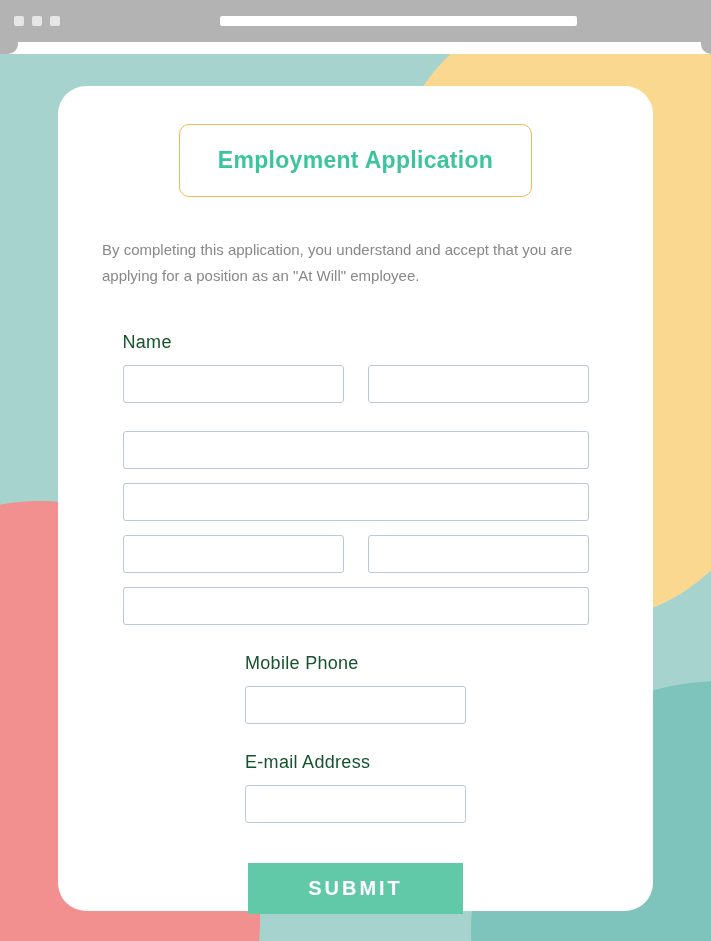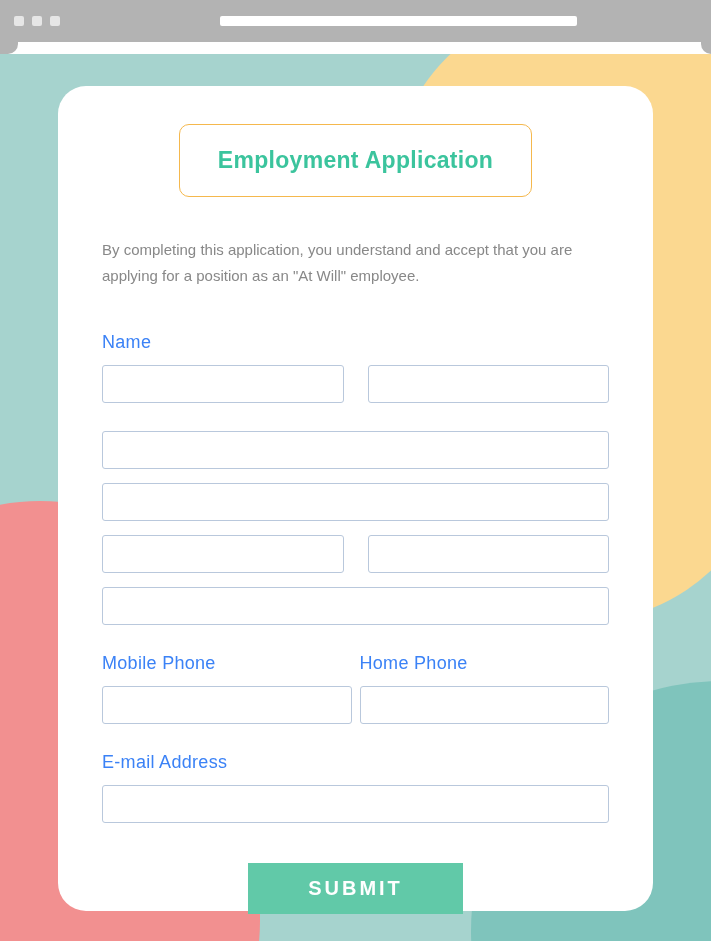--- a/index.html
+++ b/index.html
@@ -1,15 +1,15 @@
 <!DOCTYPE html>
 <html><head>
   <meta charset="utf-8">
   <style>
-    * { box-sizing: border-box; margin: 0; padding: 0; }
+    * { box-sizing: border-box; margin: 0; padding: 0; align-items: center; }
     body {
       font-family: -apple-system, BlinkMacSystemFont, "Segoe UI", Arial, sans-serif;
       width: 711px;
       height: 941px;
       background: #fff;
       overflow: hidden;
       position: relative;
     }
     .browser-chrome {
       height: 42px;
@@ -102,21 +102,21 @@
       letter-spacing: 0.3px;
     }
     .intro {
       color: #888;
       font-size: 15px;
       line-height: 1.7;
       margin-bottom: 44px;
     }
     .field-group { margin-bottom: 28px; }
     .field-label {
-      color: #3b82f6;
+      color: #14532d;
       font-size: 18px;
       margin-bottom: 12px;
       letter-spacing: 0.3px;
     }
     .input-row {
       display: flex;
       gap: 24px;
     }
     .input-row.stack {
       flex-direction: column;
@@ -227,24 +227,20 @@
       <input type="text" class="text-input" style="">
     </div>
   </div>
 
   <div class="field-group">
     <div class="phone-row">
       <div class="phone-col">
         <div class="field-label">Mobile Phone</div>
         <input type="text" class="text-input" style="">
       </div>
-      <div class="phone-col">
-        <div class="field-label">Home Phone</div>
-        <input type="text" class="text-input" style="">
-      </div>
     </div>
   </div>
 
   <div class="field-group">
     <div class="field-label">E-mail Address</div>
     <input type="text" class="text-input" style="">
   </div>
 
   <div class="submit-wrap">
     <button class="submit-btn">SUBMIT</button>

